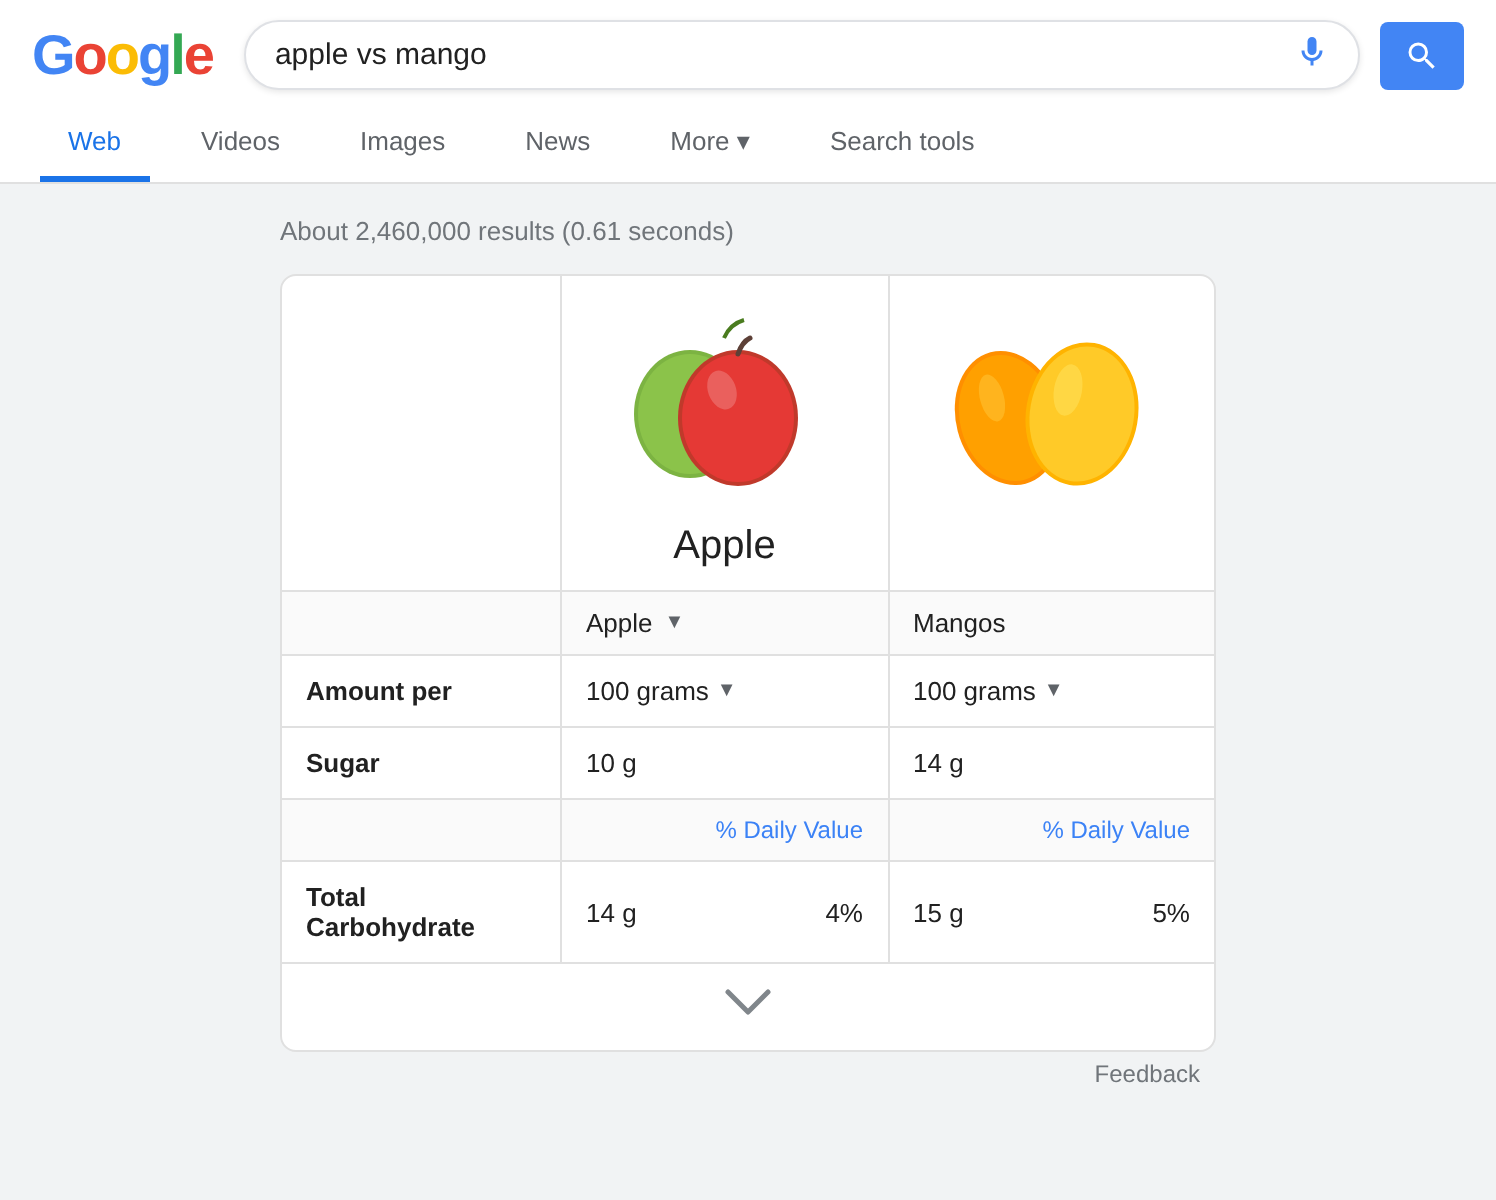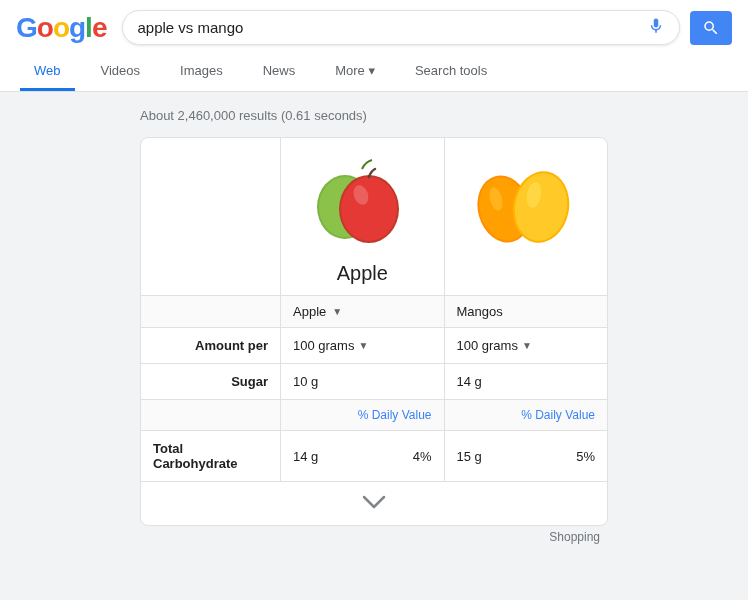--- a/index.html
+++ b/index.html
@@ -145,21 +145,20 @@
       border-bottom: none;
     }
     .row-label {
       width: 140px;
       min-width: 140px;
       padding: 10px 12px;
       font-weight: bold;
       border-right: 1px solid #e0e0e0;
       color: #212121;
       font-size: 13px;
-      text-align: right;
     }
     .row-cell {
       flex: 1;
       padding: 10px 12px;
       border-right: 1px solid #e0e0e0;
       color: #212121;
       font-size: 13px;
       display: flex;
       align-items: center;
     }
@@ -398,15 +397,15 @@
     </div>
 
     <div class="chevron-row">
       <svg class="chevron-svg" viewBox="0 0 28 16">
         <polyline points="4,3 14,13 24,3" fill="none" stroke="#80868b" stroke-width="2.5" stroke-linecap="round" stroke-linejoin="round"></polyline>
       </svg>
     </div>
   </div>
 
   <div class="feedback-row">
-    <a style="color:#70757a; text-decoration:none; cursor:pointer;">Shopping</a>
+    <a style="color:#70757a; text-decoration:none; cursor:pointer;">Feedback</a>
   </div>
 </div>
 
 </body></html>

